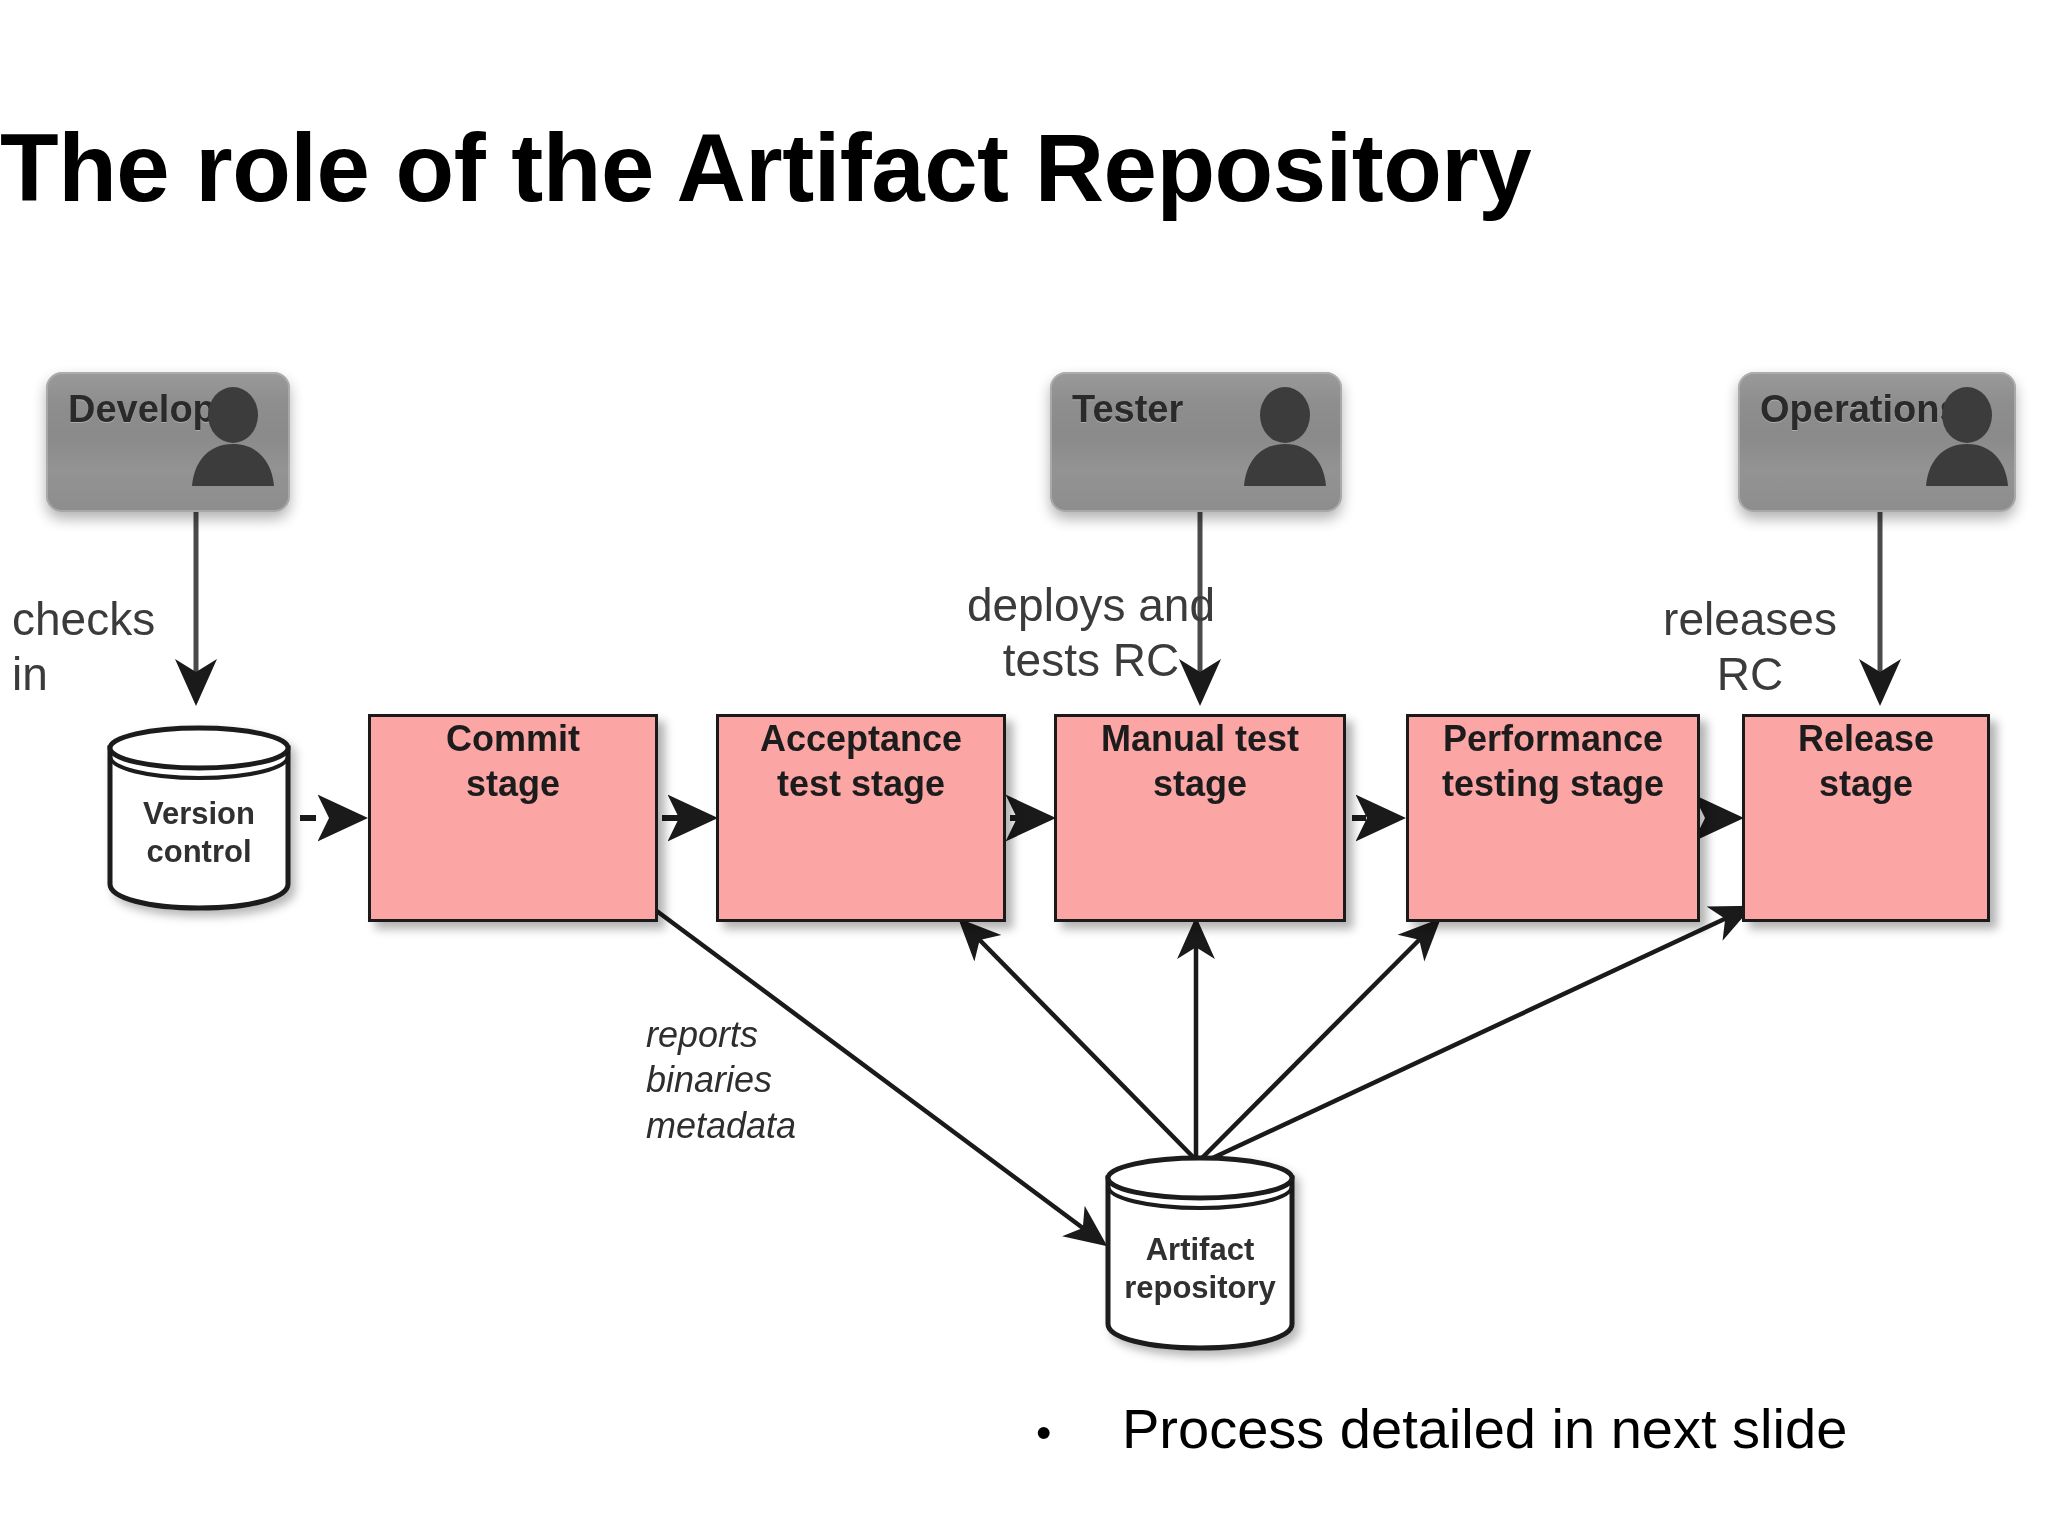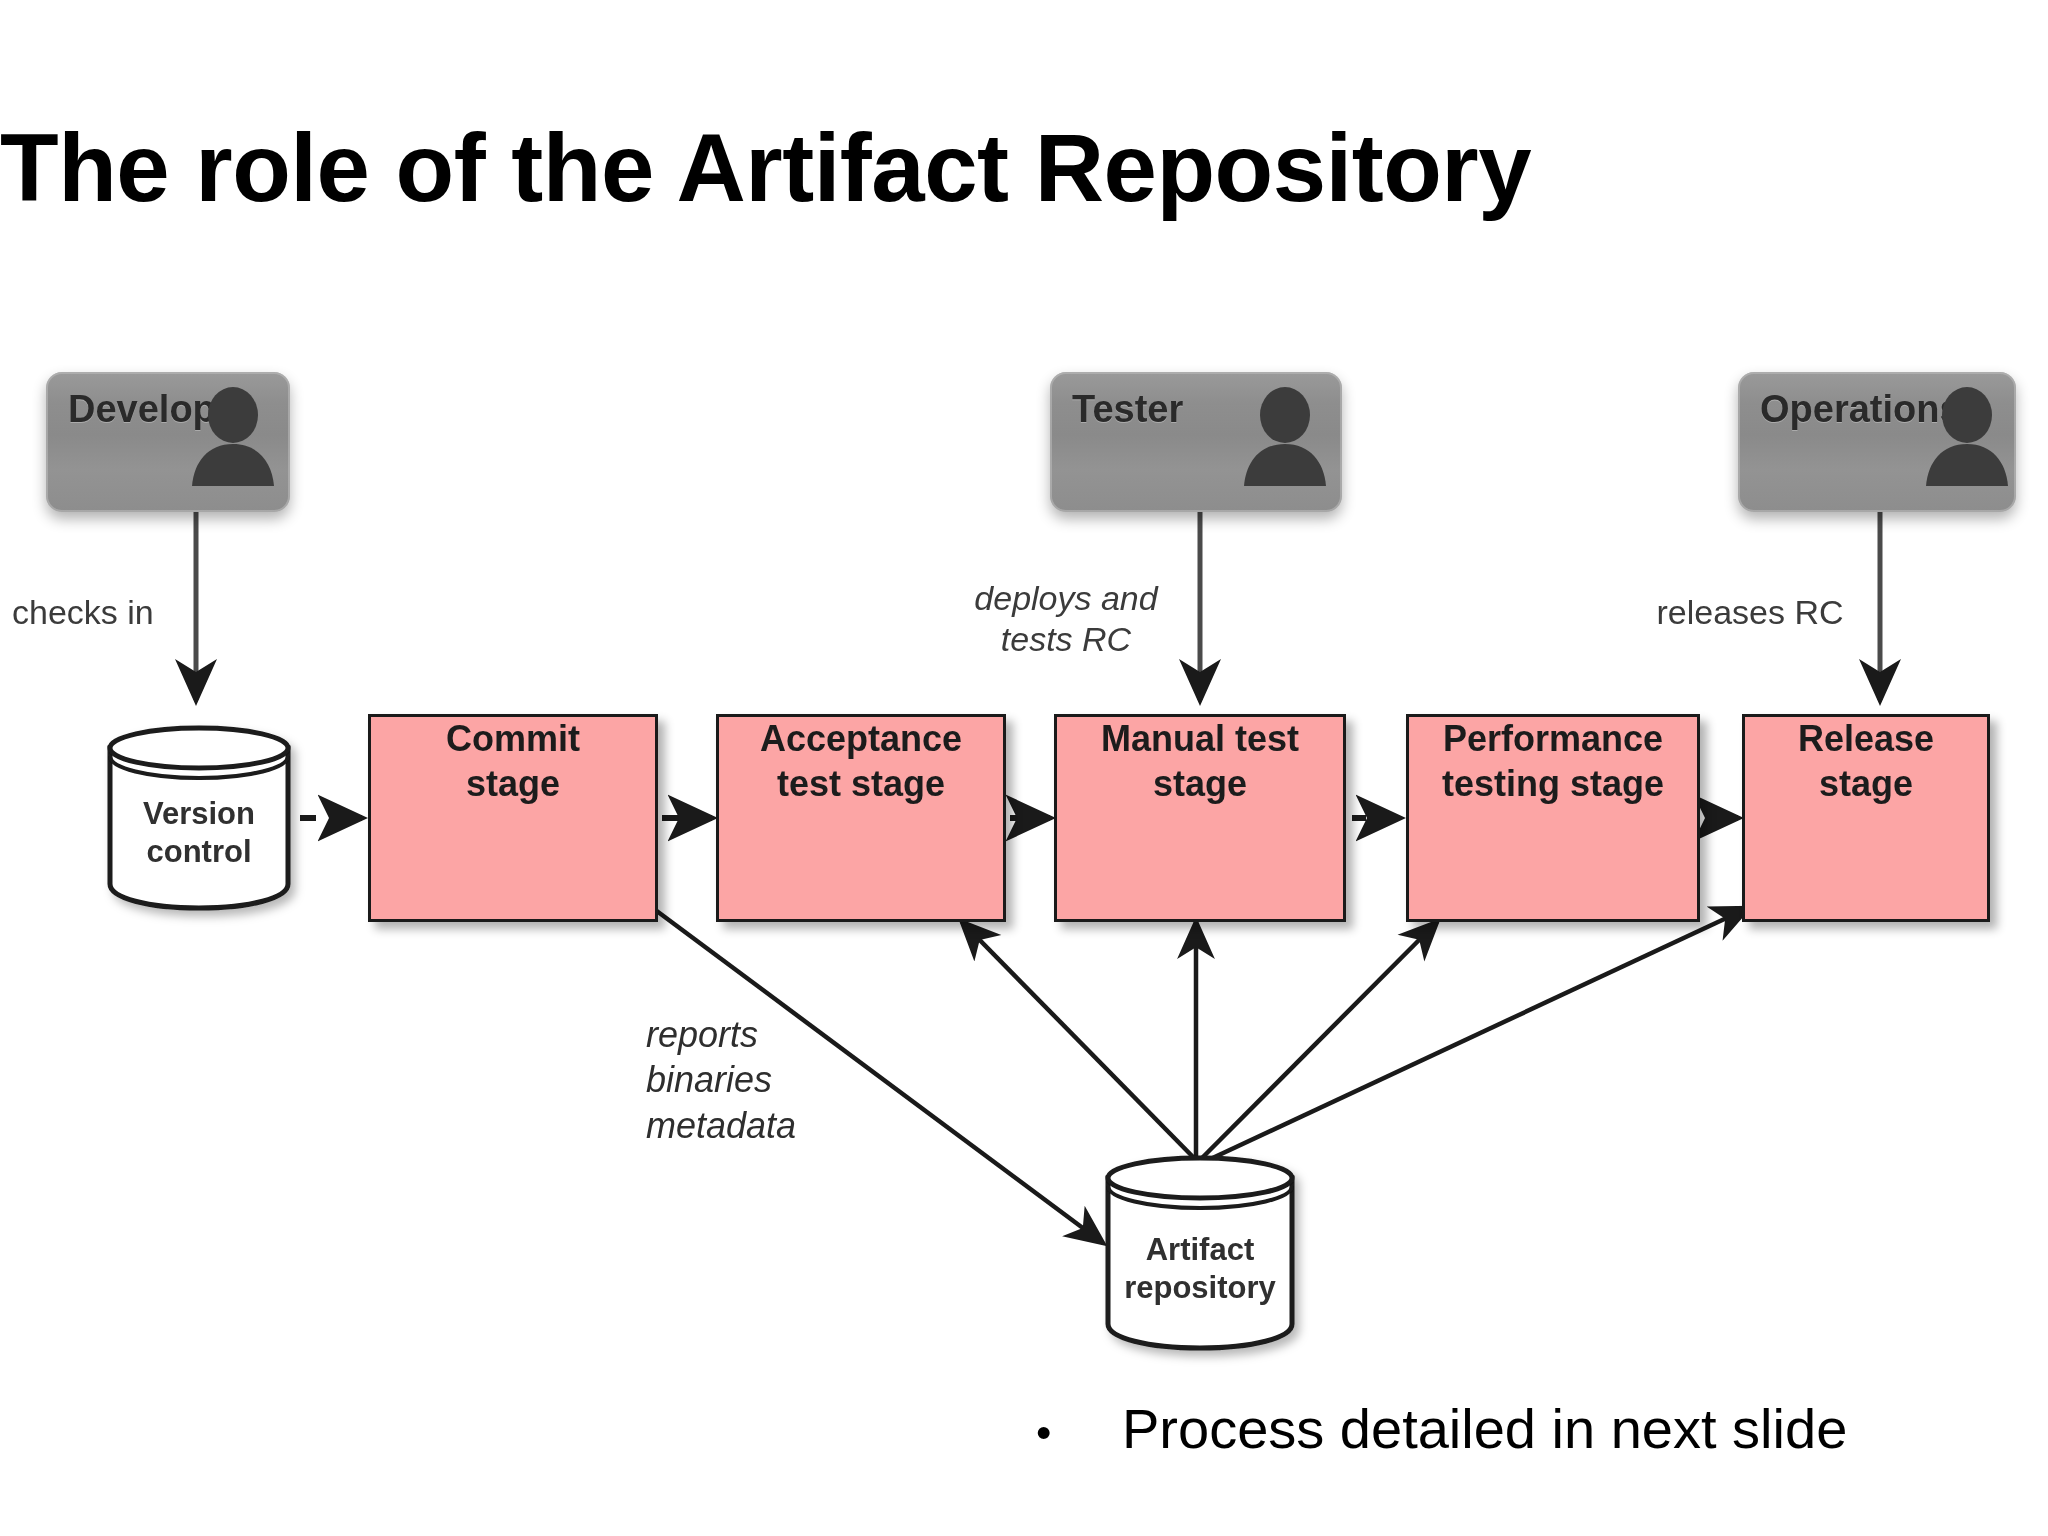--- a/index.html
+++ b/index.html
@@ -121,21 +121,21 @@
     color: #1c1c1c;
     text-align: center;
     line-height: 1.24;
     white-space: pre-line;
   }
 
   
   .edge-label {
     position: absolute;
     font-family: "Liberation Sans", sans-serif;
-    font-size: 34px;
+    font-size: 46px;
     font-weight: 400;
     color: #3b3b3b;
     line-height: 1.2;
     text-align: center;
     white-space: pre-line;
   }
   .edge-label.italic {
     font-style: italic;
     text-align: left;
     font-size: 36px;
@@ -316,21 +316,21 @@
 testing stage</span>
   </div>
 
   <div class="stage-box" id="stage-release" style="left:1742px; top:714px; width:248px; height:208px;">
     <span class="stage-label">Release
 stage</span>
   </div>
 
   <div class="edge-label" id="label-checks-in" style="left:12px; top:592px; width:190px; text-align:left;">checks in</div>
 
-  <div class="edge-label" id="label-deploys-tests" style="left:941px; top:578px; width:250px;font-style:italic;">deploys and
+  <div class="edge-label" id="label-deploys-tests" style="left:966px; top:578px; width:250px;">deploys and
 tests RC</div>
 
   <div class="edge-label" id="label-releases-rc" style="left:1630px; top:592px; width:240px;">releases RC</div>
 
   <div class="edge-label italic" id="label-artifact-flow" style="left:640px; top:1012px; width:240px;">reports
 binaries
 metadata</div>
 
 </div>
 

